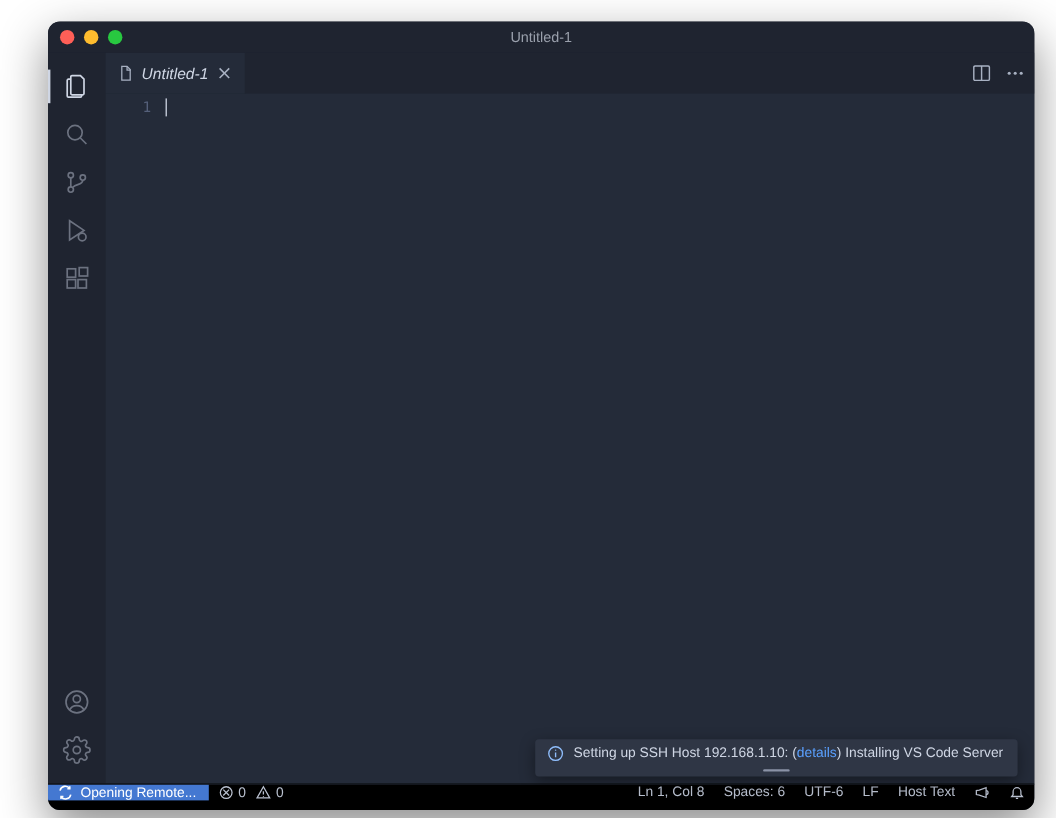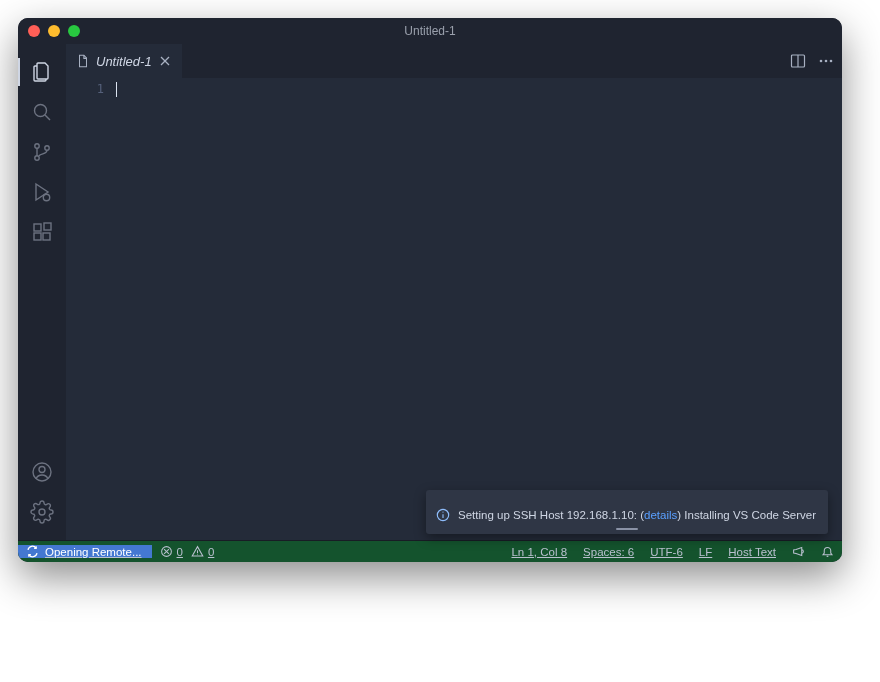--- a/index.html
+++ b/index.html
@@ -8,28 +8,29 @@
     height: 682px;
     font-family: -apple-system, BlinkMacSystemFont, "Segoe UI", sans-serif;
     background: transparent;
     display: flex;
     align-items: flex-start;
     justify-content: flex-start;
     padding: 18px;
   }
   .window {
     width: 824px;
-    height: 544px;
+    height: 657px;
     background: #1f2430;
     border-radius: 10px;
     box-shadow: 0 15px 40px rgba(0,0,0,0.45);
     display: flex;
     flex-direction: column;
     overflow: hidden;
     position: relative;
+    margin-left: 22px;
   }
   
   .titlebar {
     height: 26px;
     background: #1f2430;
     display: flex;
     align-items: center;
     position: relative;
     padding: 0 10px;
   }
@@ -159,21 +160,21 @@
   }
 
   
   .toast {
     position: absolute;
     right: 14px;
     bottom: 28px;
     background: #2f3645;
     color: #cfd6e4;
     font-size: 11.5px;
-    padding: 18px 12px 12px 10px;
+    padding: 5px 12px 12px 10px;
     border-radius: 3px;
     display: flex;
     align-items: center;
     gap: 8px;
     box-shadow: 0 4px 12px rgba(0,0,0,0.4);
     max-width: 420px;
   }
   .toast .info-icon { color: #8fbdfb; flex-shrink: 0; }
   .toast a { color: #5aa0ff; text-decoration: none; }
   .toast::after{
@@ -184,27 +185,26 @@
     transform:translateX(-50%);
     width:22px;
     height:2px;
     background:#8a92a6;
     border-radius:1px;
   }
 
   
   .statusbar {
     height: 22px;
-    background: #14532d;
-    display: flex;
-    align-items: center;
+    background: #000000;
+    display: flex;
+    align-items: flex-start;
     font-size: 11.5px;
     color: #b9c0cf;
     border-top: 1px solid #181c25;
-    text-decoration: underline;
   }
   .status-remote {
     background: #4478d1;
     color: #fff;
     display: flex;
     align-items: center;
     padding: 0 10px 0 8px;
     gap: 6px;
     cursor: pointer;
   }

